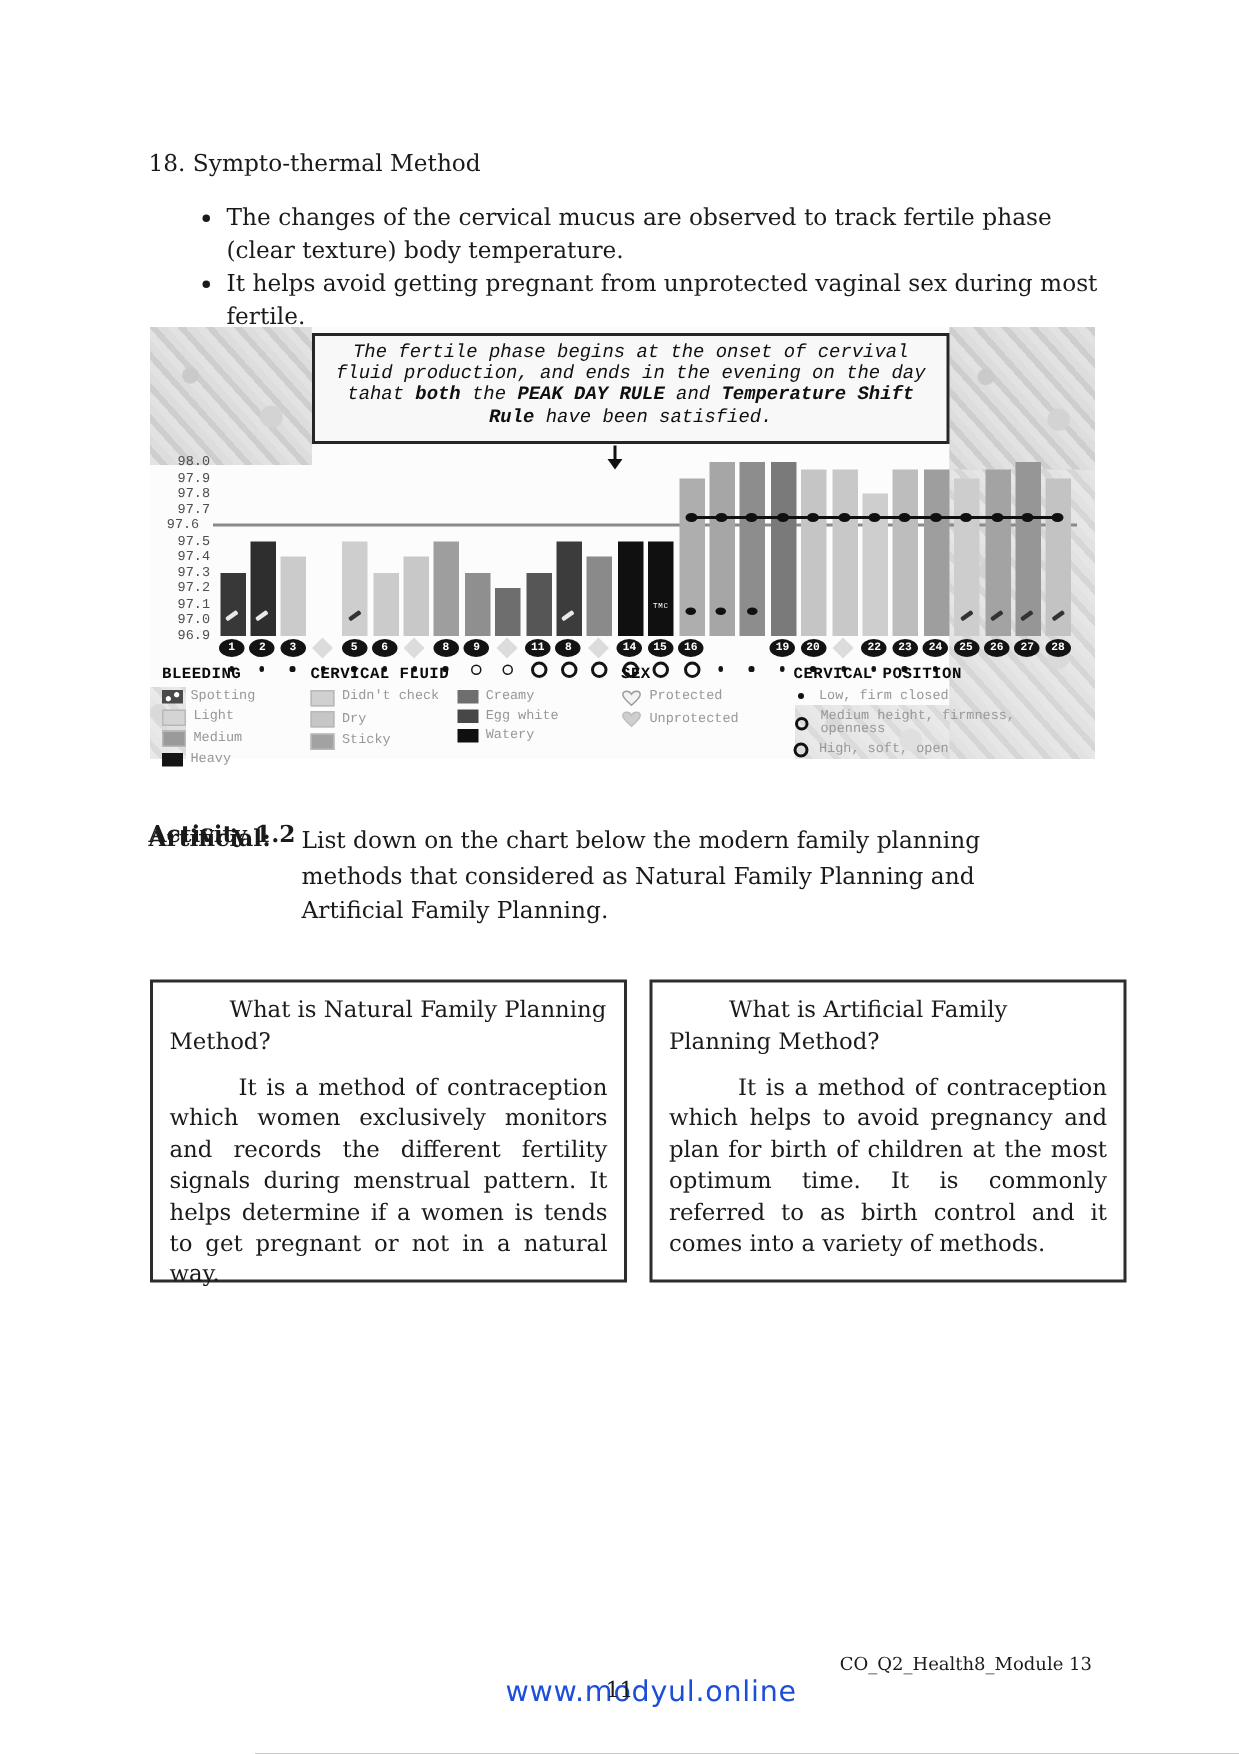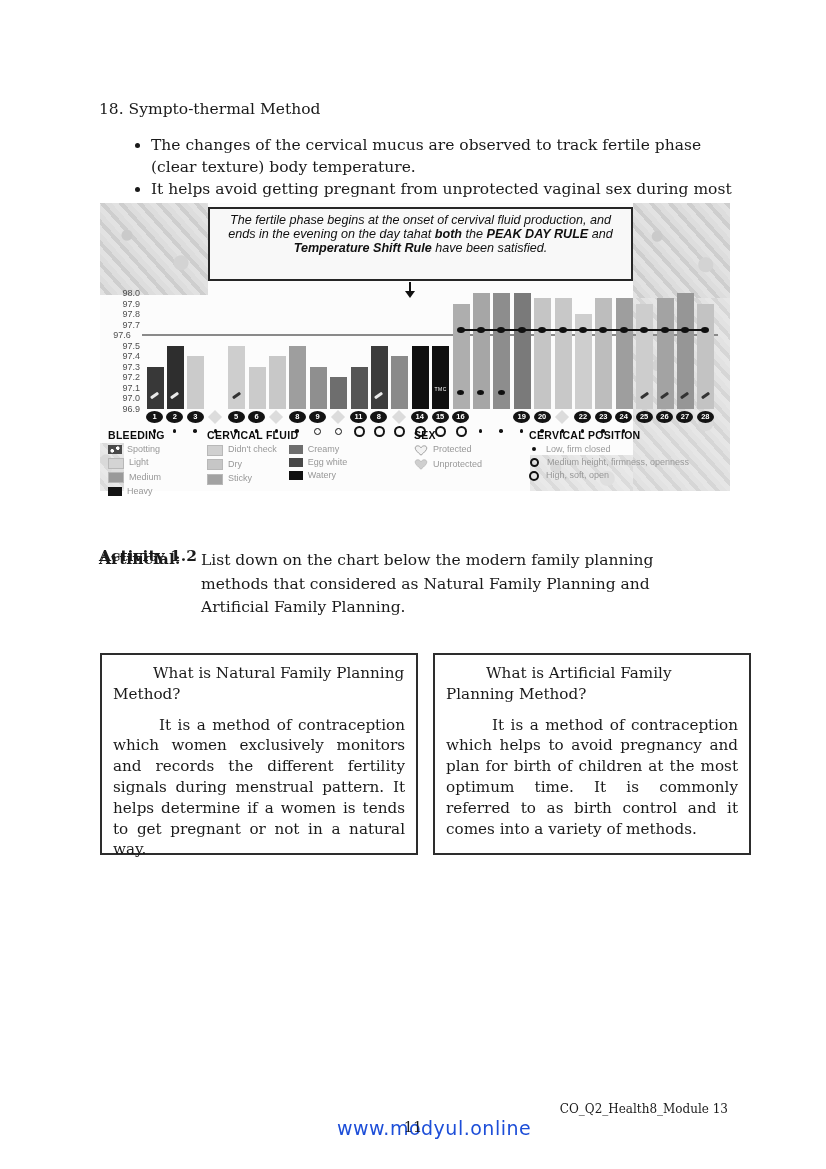--- a/index.html
+++ b/index.html
@@ -5,22 +5,22 @@
   html,body{margin:0;padding:0;background:#9a9a9a}
   .page{position:relative;width:826px;height:1169px;margin:0 auto;background:#ffffff;
         font-family:"DejaVu Serif",serif;color:#1a1a1a;overflow:hidden}
 
   .heading{position:absolute;left:99px;top:100px;font-size:15.5px}
   .bullets{position:absolute;left:121px;top:135px;width:594px;margin:0;padding:0 0 0 30px;
            font-size:15.5px;line-height:21.5px}
   .bullets li{margin:0 0 1px 0}
 
   
-  .chart{position:absolute;left:100px;top:203px;width:630px;height:288px;background:#fcfcfc;
-         font-family:Liberation Sans, sans-serif}
+  .chart{position:absolute;left:100px;top:218px;width:630px;height:288px;background:#fcfcfc;
+         font-family:Liberation Mono, monospace}
   .noise{position:absolute;opacity:.85;background-color:#d2d2d2;
          background-image:radial-gradient(circle at 25% 35%, #c2c2c2 0 5px, rgba(0,0,0,0) 6px),
                           radial-gradient(circle at 75% 65%, #cccccc 0 7px, rgba(0,0,0,0) 8px),
                           repeating-linear-gradient(48deg,#dedede 0 5px,#c6c6c6 5px 9px,#d8d8d8 9px 14px)}
   .callout{position:absolute;left:108px;top:4px;width:425px;height:74px;border:2px solid #262626;
            background:#f8f8f8;box-sizing:border-box;padding:4px 8px;z-index:3;
            font-style:italic;font-size:12.6px;line-height:14.2px;text-align:center;color:#101010}
   .callout .b{font-weight:bold}
   .arrowline{position:absolute;left:309px;top:79px;width:2px;height:9px;background:#111;z-index:3}
   .arrowhead{position:absolute;left:305px;top:88px;width:0;height:0;border-left:5px solid transparent;

